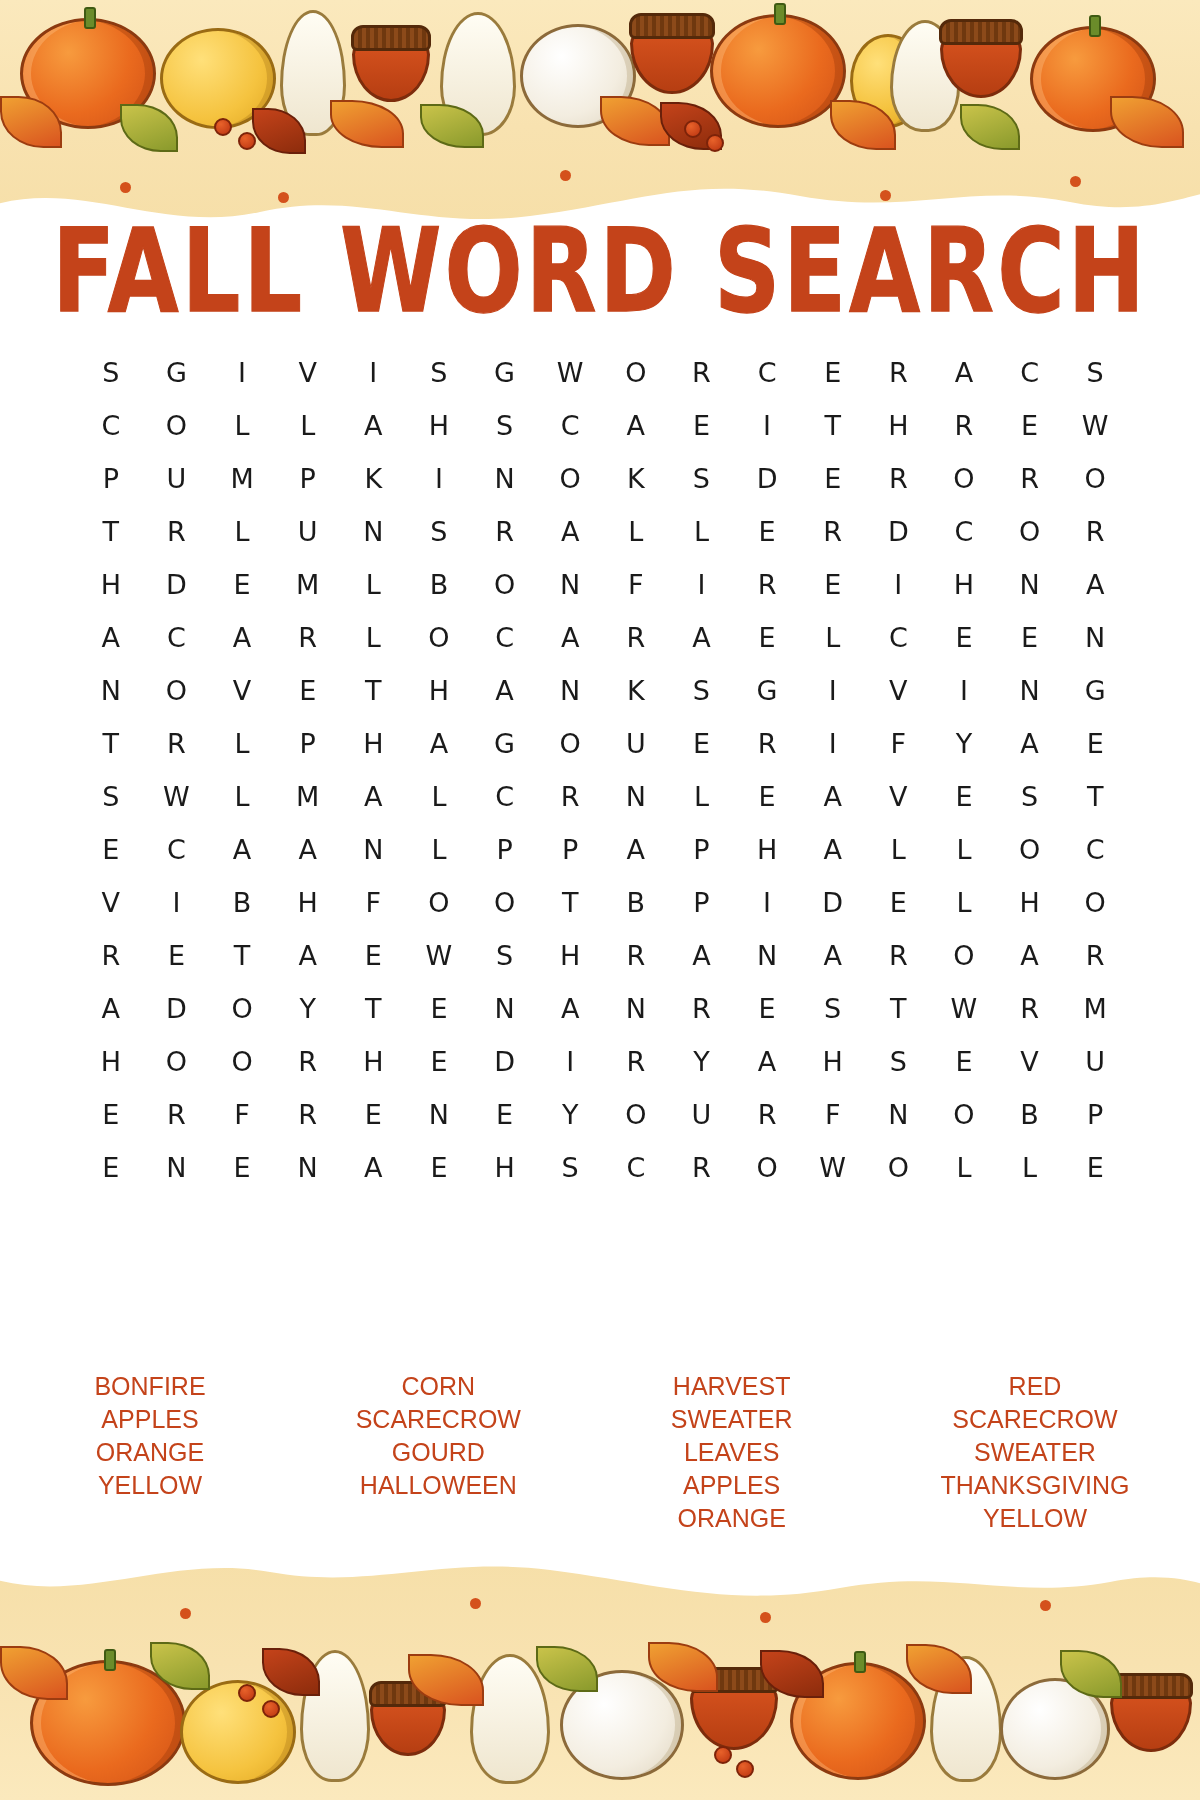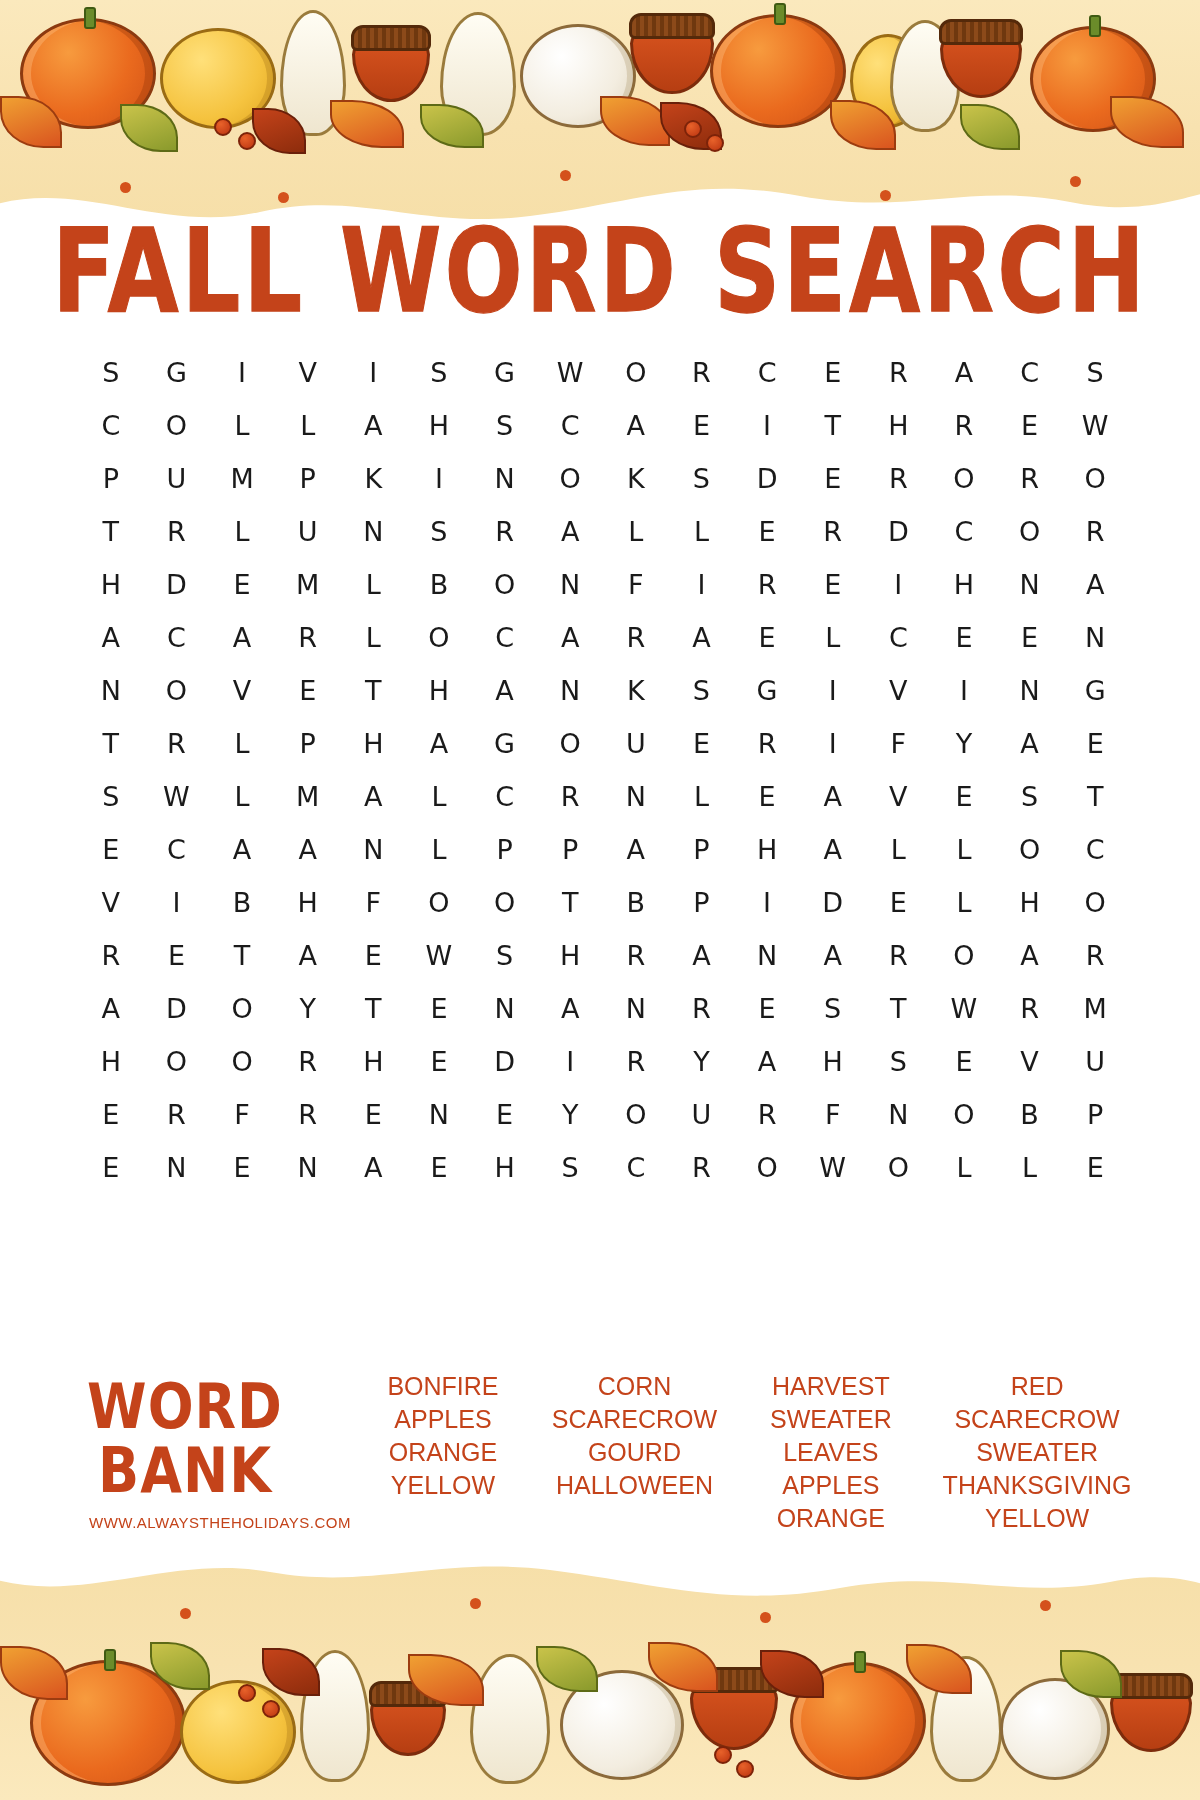--- a/index.html
+++ b/index.html
@@ -503,27 +503,20 @@
       <div class="cell">R</div>
       <div class="cell">O</div>
       <div class="cell">W</div>
       <div class="cell">O</div>
       <div class="cell">L</div>
       <div class="cell">L</div>
       <div class="cell">E</div>
     </div>
 
   <div class="wordbank">
-    <div style="position:relative; width:300px;">
-      <div class="wb-title">
-        <div>WORD</div>
-        <div>BANK</div>
-      </div>
-      <div class="wb-url">WWW.ALWAYSTHEHOLIDAYS.COM</div>
-    </div>
 
     <div class="wb-col wb-col-1">
       <div>BONFIRE</div>
       <div>APPLES</div>
       <div>ORANGE</div>
       <div>YELLOW</div>
     </div>
 
     <div class="wb-col wb-col-2">
       <div>CORN</div>

